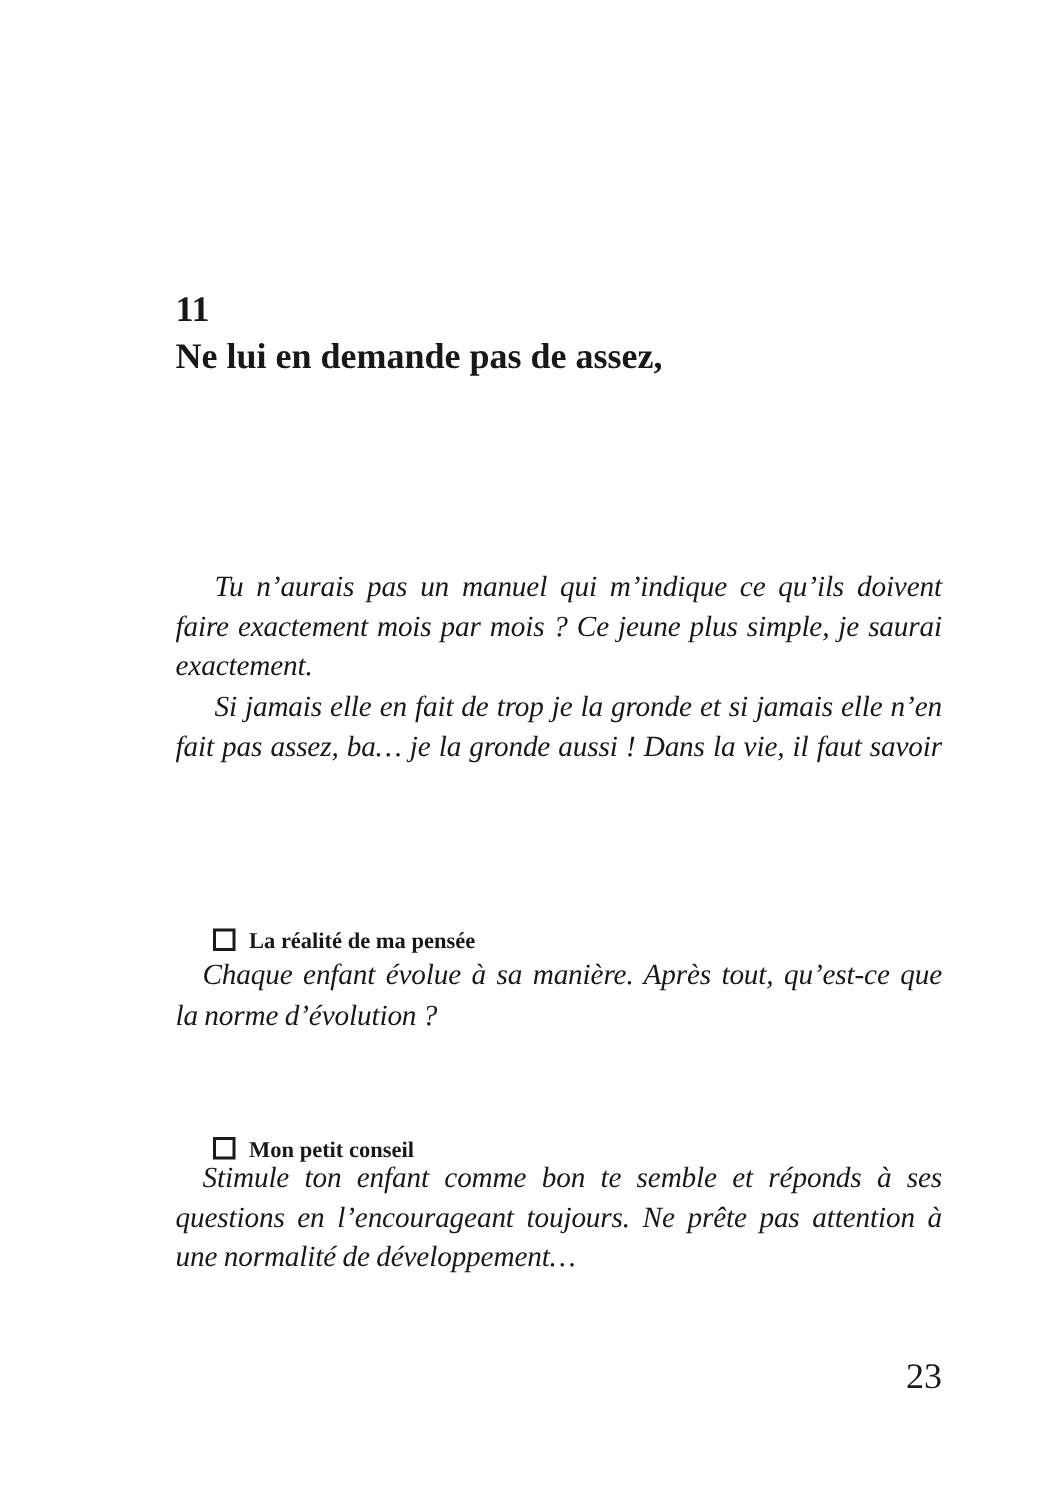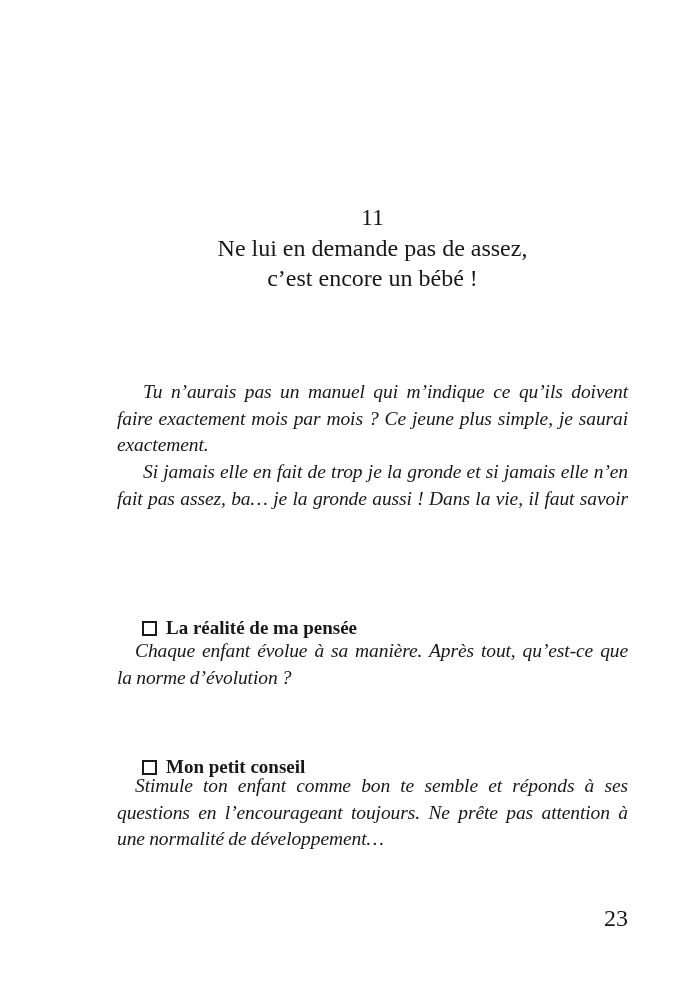--- a/index.html
+++ b/index.html
@@ -16,23 +16,23 @@
     color: #181818;
     overflow: hidden;
   }
   .abs {
     position: absolute;
     left: 117px;
     width: 511px;
   }
   
   .chapter {
-    top: 202px;
-    text-align: center;
-    font-weight: normal;
+    top: 192px;
+    text-align: left;
+    font-weight: bold;
     font-size: 24px;
     line-height: 30.5px;
   }
   
   .textblock {
     font-size: 19.5px;
     line-height: 26.65px;
     letter-spacing: -0.1px;
     word-spacing: -0.5px;
     font-style: italic;
@@ -46,21 +46,21 @@
   .line {
     text-align: justify;
   }
   .line.j  { text-align-last: justify; }
   .line.last { text-align-last: left; }
   .quote .line.indent { text-indent: 26px; }
   .secbody .line.indent { text-indent: 18px; }
   
   .sec-head {
     font-weight: bold;
-    font-size: 19px;
+    font-size: 15px;
     line-height: 26.65px;
     padding-left: 25px;
   }
   .sec1-head { top: 615px; }
   .sec2-head { top: 754px; }
   .sq {
     display: inline-block;
     width: 11px;
     height: 11px;
     border: 2.2px solid #1a1a1a;
@@ -77,21 +77,20 @@
   }
 </style>
 </head>
 <body>
 
 <div class="page">
 
   <div class="abs chapter">
     <div>11</div>
     <div>Ne lui en demande pas de assez,</div>
-    <div>c’est encore un bébé !</div>
   </div>
 
   <div class="abs textblock quote">
     <div class="line j indent">Tu n’aurais pas un manuel qui m’indique ce qu’ils doivent</div>
     <div class="line j">faire exactement mois par mois ? Ce jeune plus simple, je saurai</div>
     <div class="line last">exactement.</div>
     <div class="line j indent">Si jamais elle en fait de trop je la gronde et si jamais elle n’en</div>
     <div class="line j">fait pas assez, ba… je la gronde aussi ! Dans la vie, il faut savoir</div>
   </div>
 

